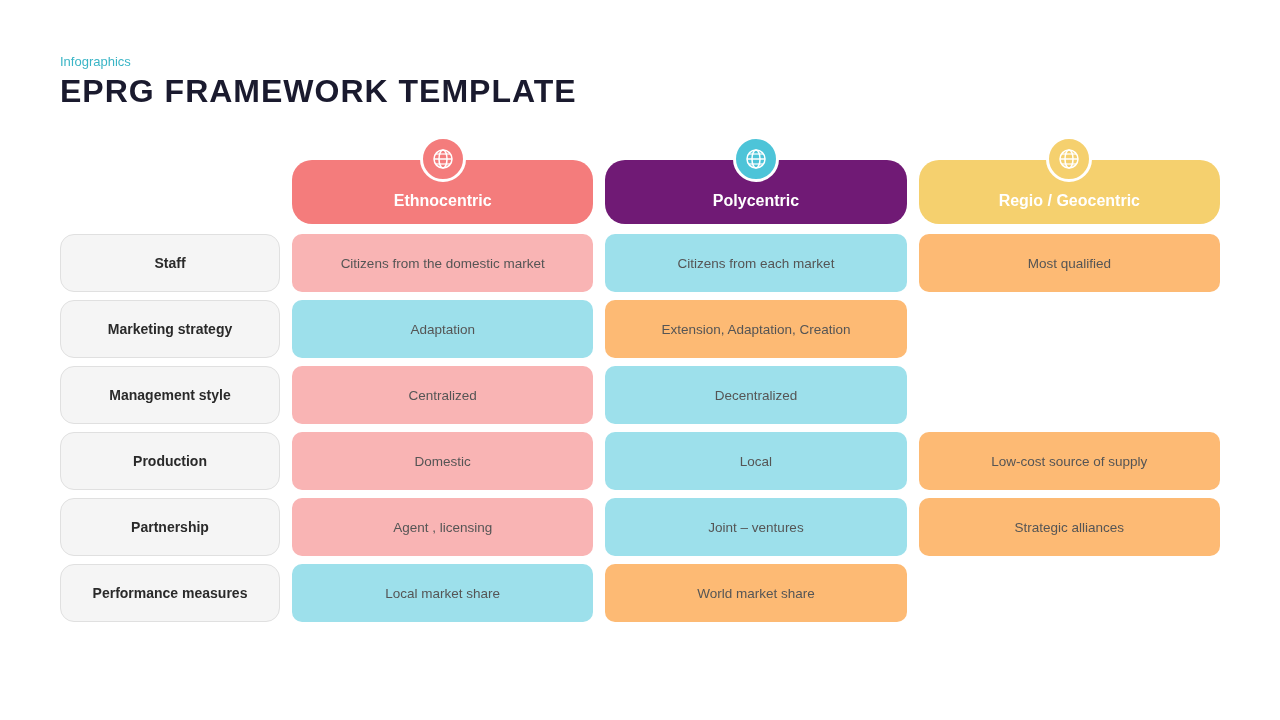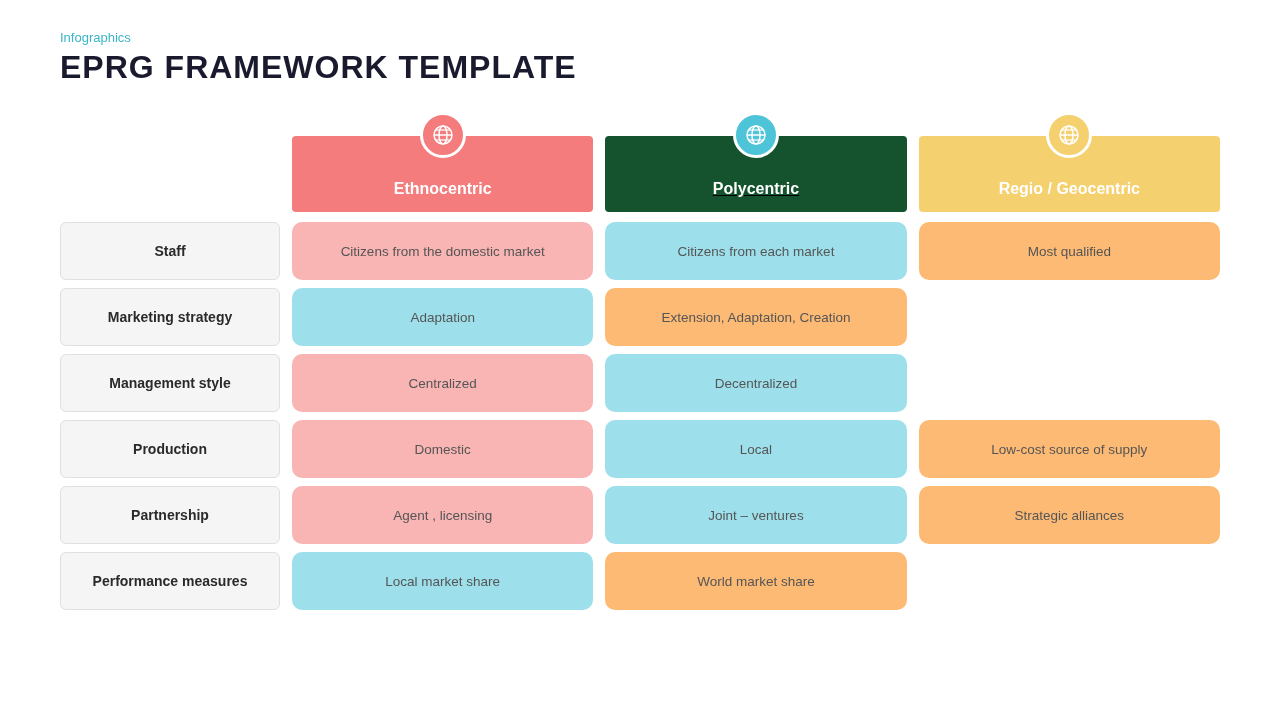--- a/index.html
+++ b/index.html
@@ -11,20 +11,21 @@
       overflow: hidden;
     }
     .page {
       width: 1280px;
       height: 720px;
       padding: 30px 60px 20px 60px;
       position: relative;
     }
     .header {
       margin-bottom: 20px;
+      margin-top: 24px;
     }
     .infographics-label {
       color: #3ab5c6;
       font-size: 13px;
       margin-bottom: 4px;
     }
     .page-title {
       font-size: 32px;
       font-weight: 900;
       color: #1a1a2e;
@@ -42,30 +43,29 @@
       margin-bottom: 10px;
       align-items: flex-end;
     }
     .col-header-empty {
       
     }
     .col-header {
       display: flex;
       flex-direction: column;
       align-items: center;
-      border-radius: 4px;
-      padding: 22px 16px 14px;
+      border-radius: 20px;
+      padding: 10px 16px 14px;
       position: relative;
     }
     .col-header-ethno {
       background: #f47c7c;
     }
     .col-header-poly {
-      background: #14532d;
-      text-decoration: underline;
+      background: #701a75;
     }
     .col-header-regio {
       background: #f5d06e;
     }
     .col-icon {
       width: 46px;
       height: 46px;
       border-radius: 50%;
       display: flex;
       align-items: center;
@@ -107,21 +107,21 @@
     }
     .data-row {
       display: grid;
       grid-template-columns: 220px 1fr 1fr 1fr;
       gap: 12px;
       align-items: center;
     }
     .row-label-cell {
       background: #f5f5f5;
       border: 1px solid #e0e0e0;
-      border-radius: 6px;
+      border-radius: 14px;
       padding: 14px 16px;
       display: flex;
       align-items: center;
       justify-content: center;
       min-height: 58px;
     }
     .row-label {
       font-weight: 700;
       font-size: 14px;
       color: #2a2a2a;

